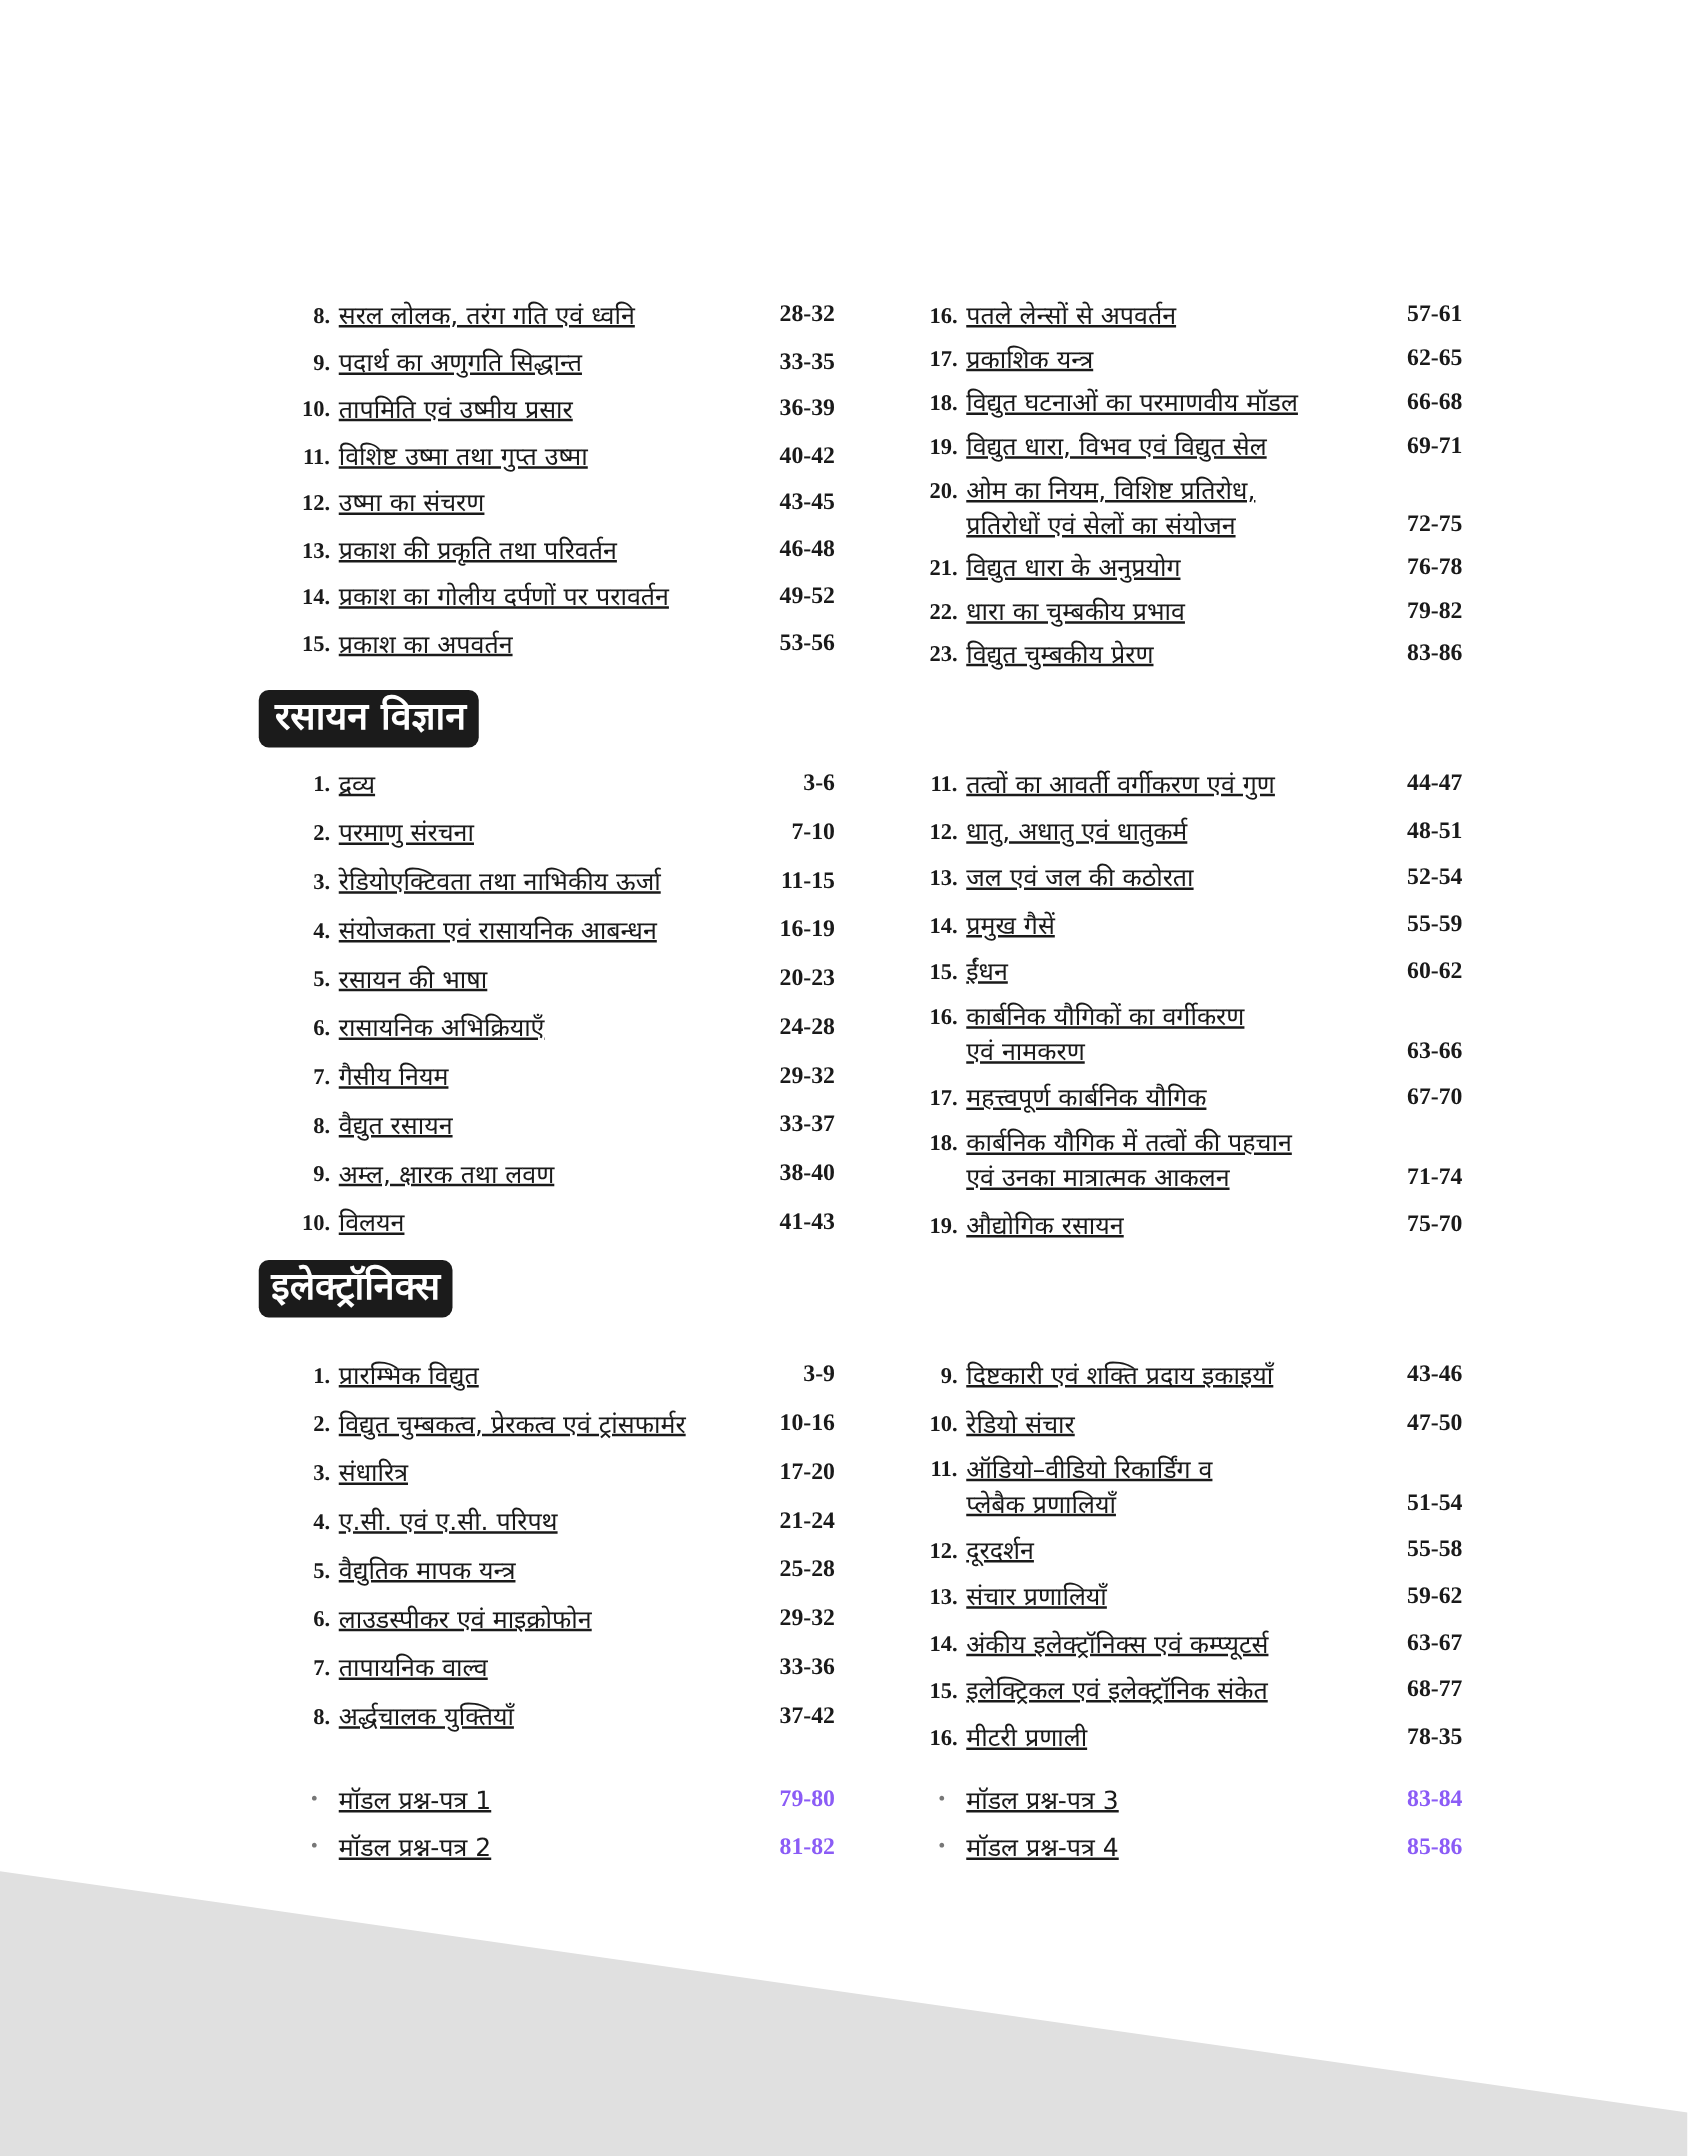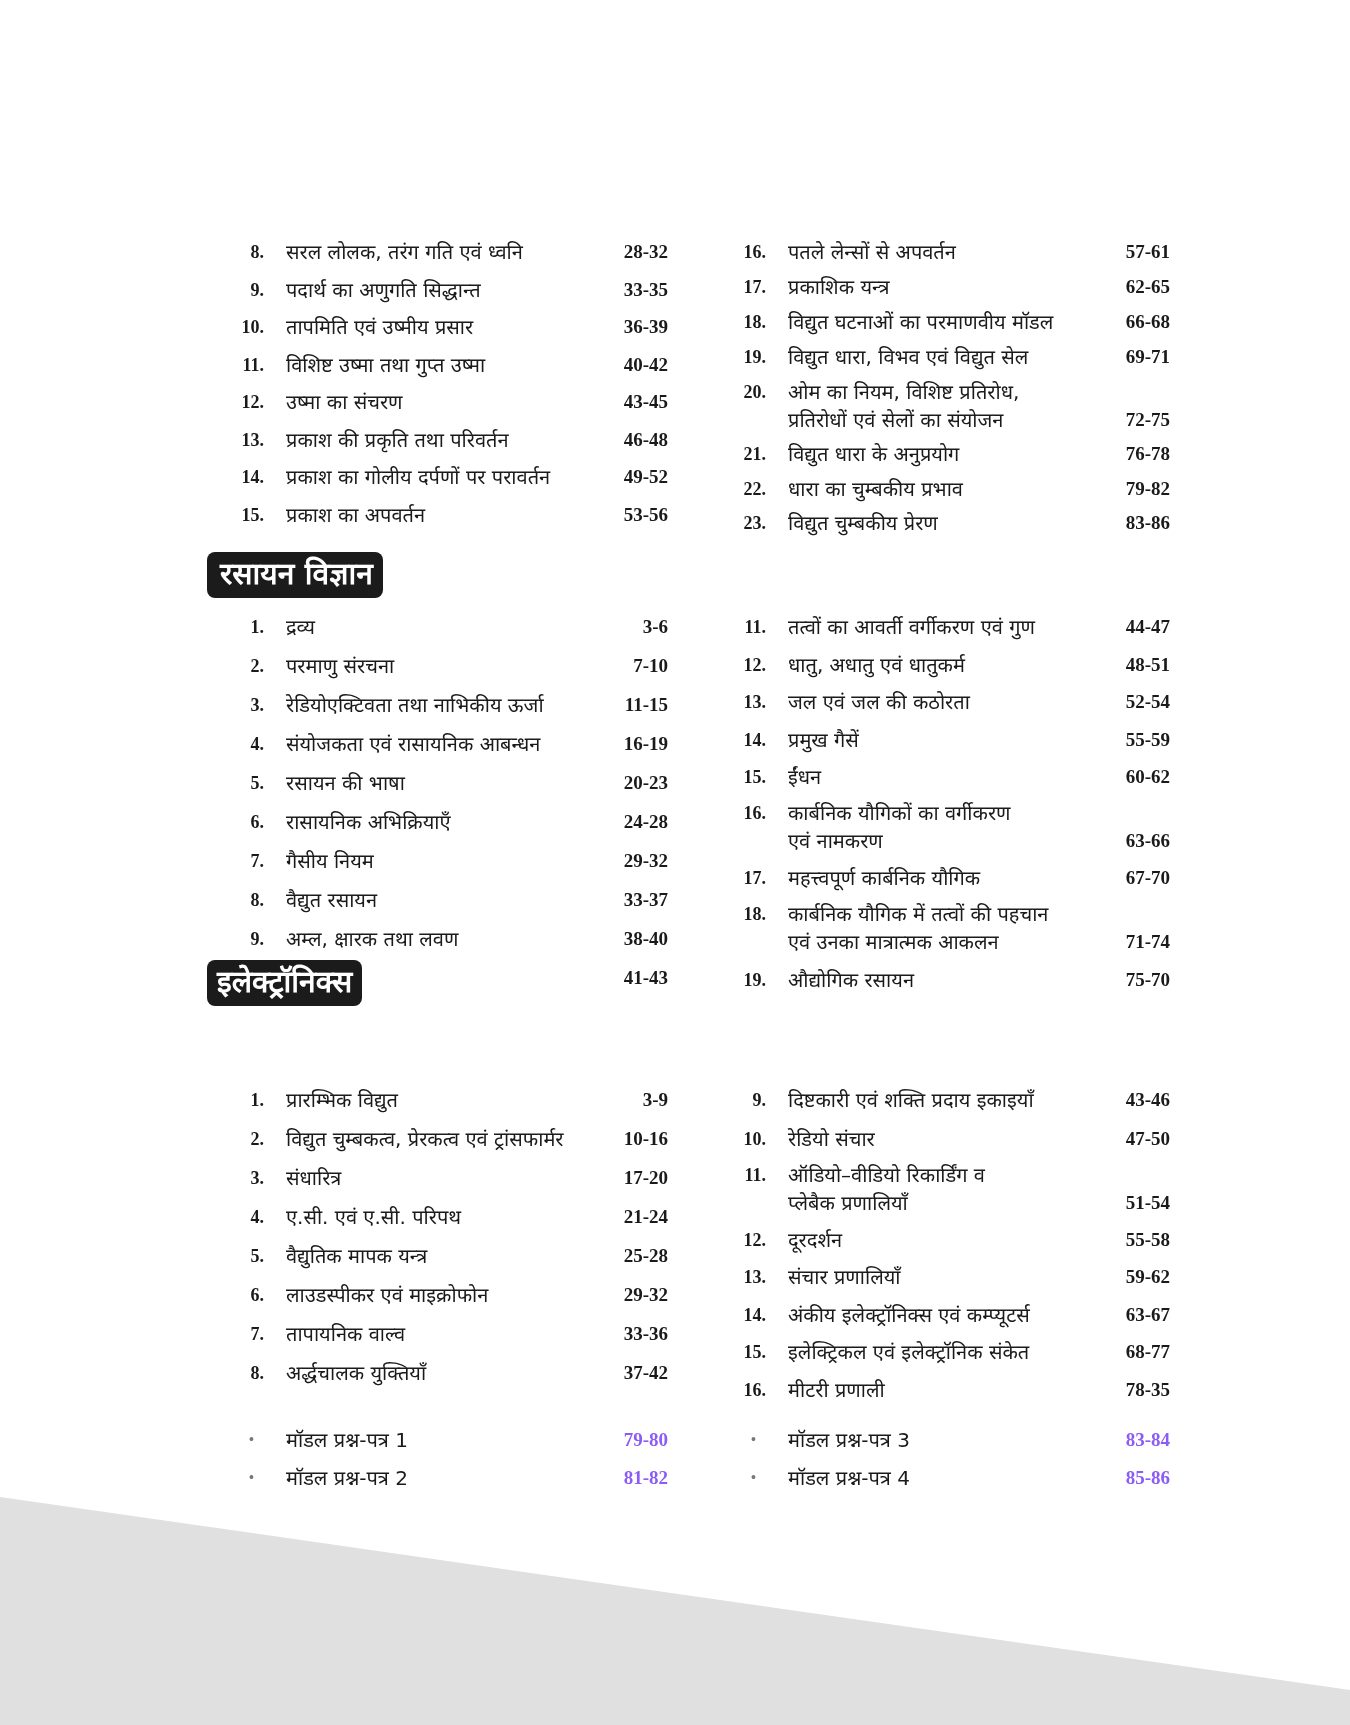--- a/index.html
+++ b/index.html
@@ -12,21 +12,21 @@
     position: absolute; left: 0; top: 0; width: 1350px; height: 1725px;
     z-index: 0;
   }
   .page { position: absolute; left: 0; top: 0; width: 1350px; height: 1725px; z-index: 1; }
   .col { position: absolute; width: 450px; }
   .row { position: absolute; left: 0; width: 450px; font-size: 20px; line-height: 28px; }
   .row .num {
     position: absolute; left: 0; width: 46px; text-align: right;
     font-family: "Liberation Serif", serif; font-weight: bold; font-size: 18px;
   }
-  .row .title { position: absolute; left: 68px; width: 320px; white-space: nowrap; }
+  .row .title { position: absolute; left: 53px; width: 320px; white-space: nowrap; text-decoration: underline; }
   .row .pages {
     position: absolute; right: 0; text-align: right;
     font-family: "Liberation Serif", serif; font-weight: bold; font-size: 19px;
   }
   .row .pages.bottom { bottom: 0; }
   .row.model .pages { color: #8b5cf6; }
   .row.model .num { color: #777777; font-size: 14px; }
   .heading {
     position: absolute; left: 207px; background: #1b1b1b; color: #ffffff;
     border-radius: 8px; padding: 2px 10px 4px 10px; font-size: 30px; font-weight: bold;
@@ -227,21 +227,21 @@
         <span class="title" style="top:28px;">एवं उनका मात्रात्मक आकलन</span>
         <span class="pages bottom">71-74</span>
       </div>
     <div class="row" style="top:966px;">
         <span class="num">19.</span>
         <span class="title">औद्योगिक रसायन</span>
         <span class="pages">75-70</span>
       </div>
   </div>
 
-  <div class="heading" style="top:960px;">इलेक्ट्रॉनिक्स</div>
+  <div class="heading" style="top:1008px;">इलेक्ट्रॉनिक्स</div>
 
   <div class="col" style="left:218px; top:0;">
     <div class="row" style="top:1086px;">
         <span class="num">1.</span>
         <span class="title">प्रारम्भिक विद्युत</span>
         <span class="pages">3-9</span>
       </div>
     <div class="row" style="top:1125px;">
         <span class="num">2.</span>
         <span class="title">विद्युत चुम्बकत्व, प्रेरकत्व एवं ट्रांसफार्मर</span>

